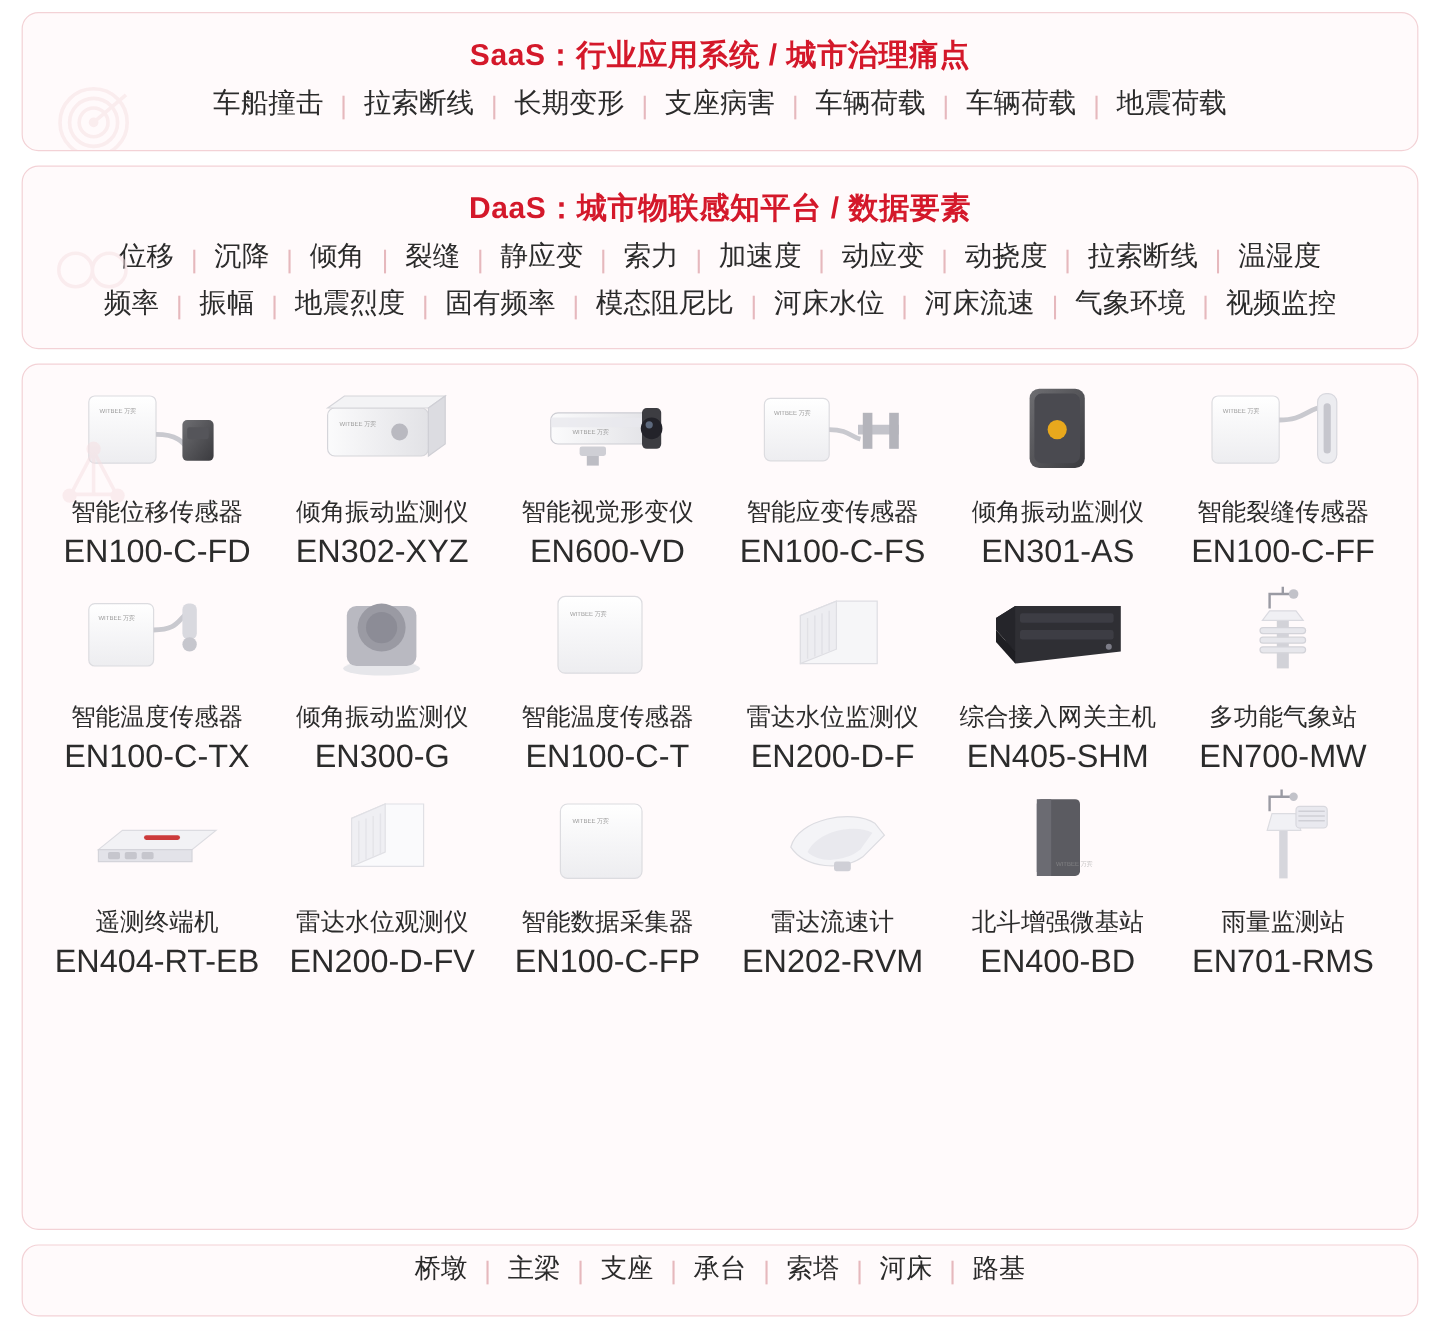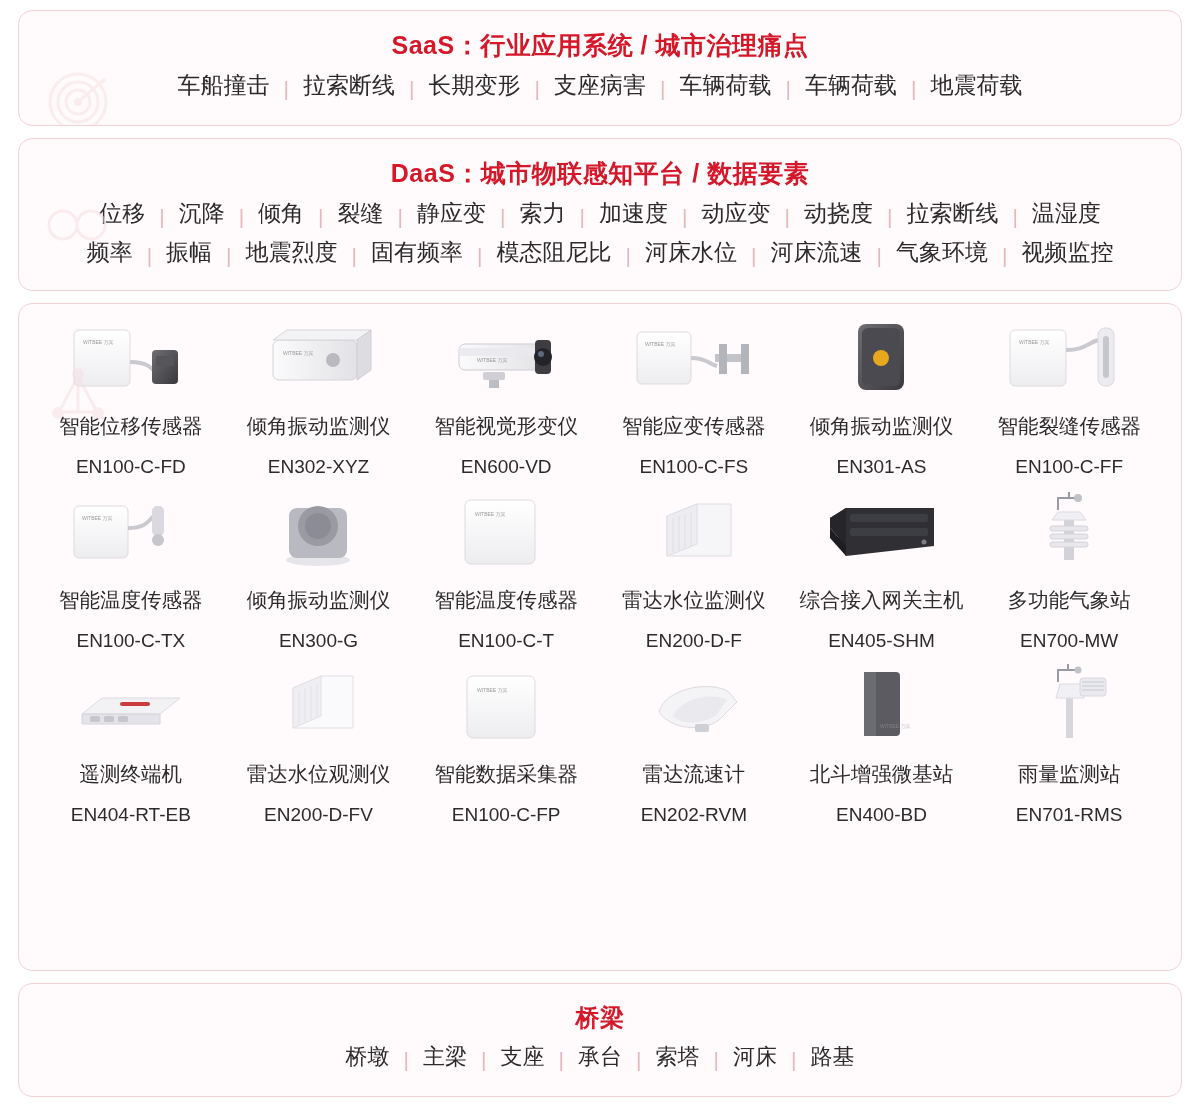--- a/index.html
+++ b/index.html
@@ -105,23 +105,23 @@
     align-items: center;
     justify-content: center;
   }
   .device .name {
     font-size: 20.5px;
     color: #2b2b2b;
     margin-top: 6px;
     white-space: nowrap;
   }
   .device .model {
-    font-size: 19px;
+    font-size: 27px;
     color: #2b2b2b;
-    margin-top: 16px;
+    margin-top: 4px;
     white-space: nowrap;
   }
 
   
   #bridge-panel { padding-bottom: 20px; }
   #bridge-panel .panel-title { font-size: 24px; }
   #bridge-panel .tag-row { font-size: 22px; }
 
   .brandtag {
     font-size: 5px;
@@ -719,21 +719,20 @@
         <circle cx="84" cy="12" r="3.5" fill="#c2c2c9"></circle>
       </svg>
           </div>
           <div class="name">雨量监测站</div>
           <div class="model">EN701-RMS</div>
         </div>
       </div>
   </section>
 
   <section class="panel" id="bridge-panel">
-    <div class="panel-title">桥梁</div>
     <div class="tag-row" id="bridge-items">
         <span class="item">桥墩</span>
         <span class="sep">|</span>
         <span class="item">主梁</span>
         <span class="sep">|</span>
         <span class="item">支座</span>
         <span class="sep">|</span>
         <span class="item">承台</span>
         <span class="sep">|</span>
         <span class="item">索塔</span>

